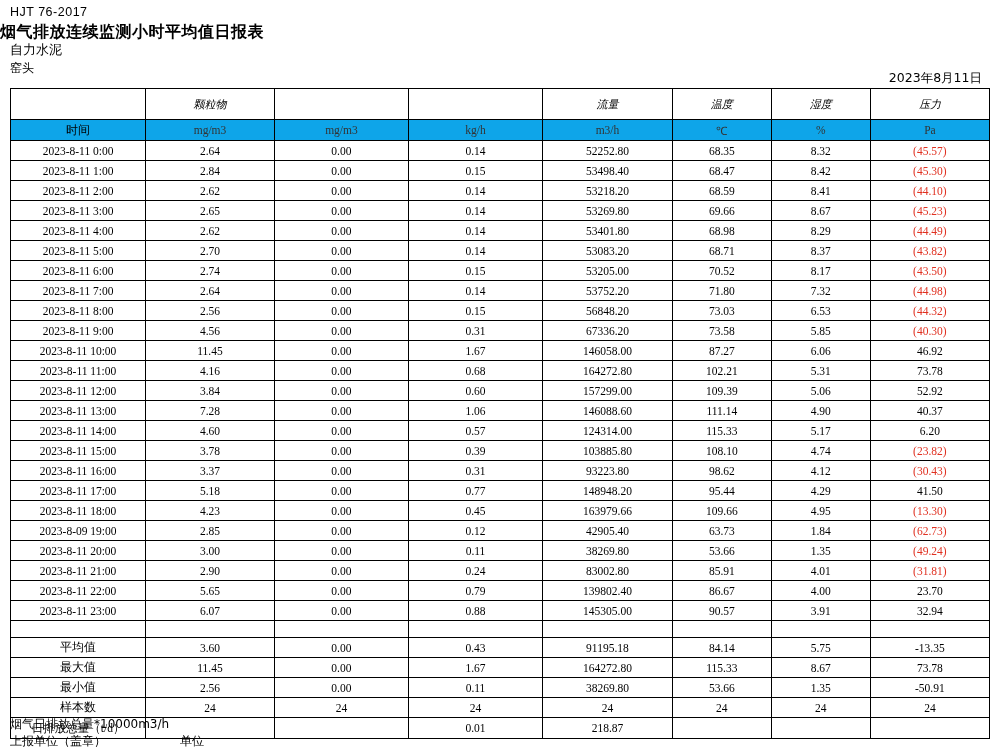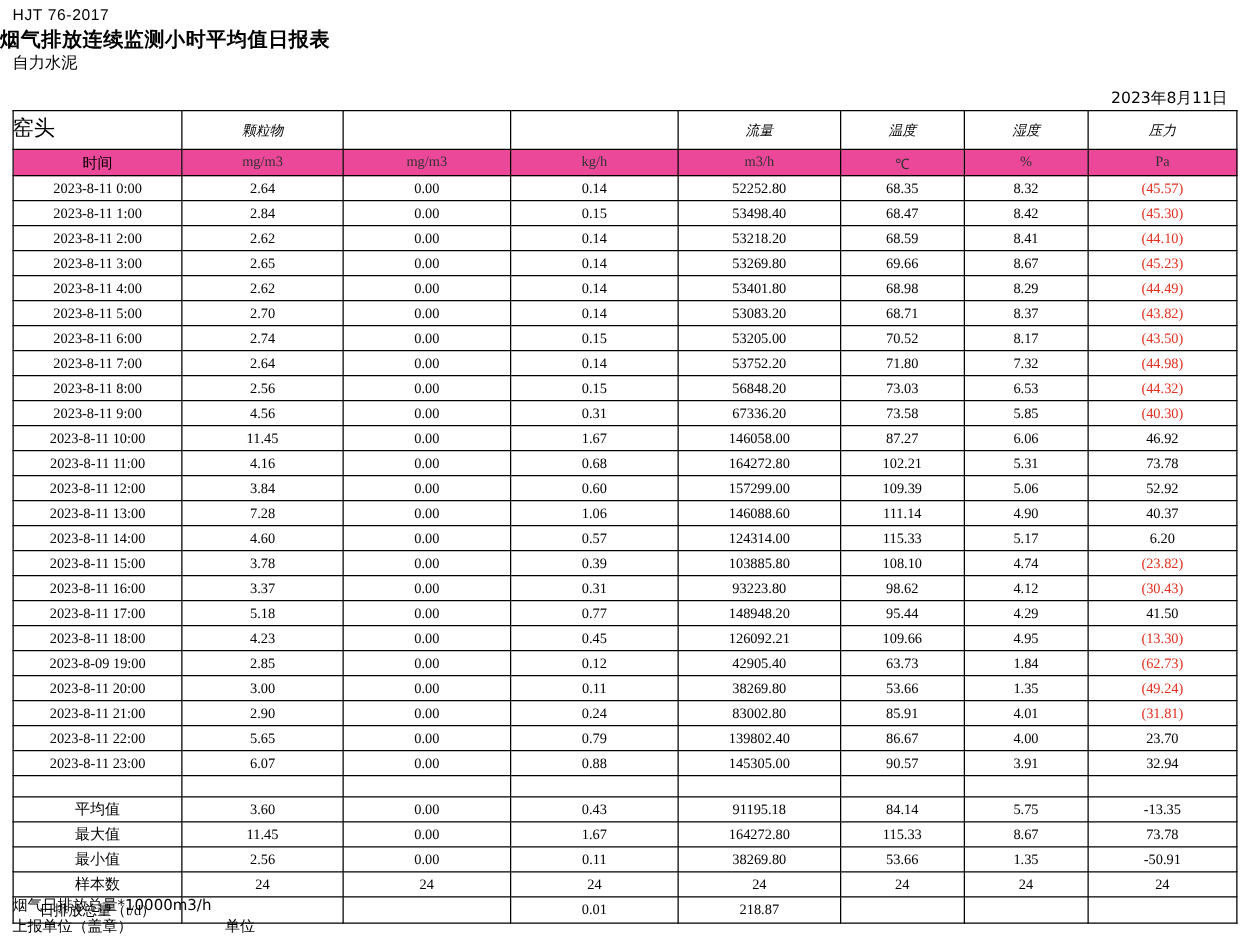--- a/index.html
+++ b/index.html
@@ -45,23 +45,22 @@
     position: absolute;
     left: 10px;
     top: 41px;
     font-size: 13px;
     font-family: "DejaVu Sans", sans-serif;
   }
   .facility {
     position: absolute;
     left: 10px;
     top: 60px;
-    font-size: 17px;
+    font-size: 12px;
     font-family: Liberation Mono, monospace;
-    margin-top: 31px;
   }
   .report-date {
     position: absolute;
     right: 18px;
     top: 70px;
     font-size: 12.5px;
     font-family: "DejaVu Sans", sans-serif;
   }
   table.data {
     position: absolute;
@@ -81,21 +80,21 @@
     height: 19px;
     font-family: "Liberation Serif", serif;
   }
   tr.head-row td {
     height: 30px;
     font-size: 11px;
     font-family: "DejaVu Sans", sans-serif;
     font-style: italic;
   }
   tr.unit-row td {
-    background: #ec4899;
+    background: #0ea5e9;
     height: 20px;
     font-size: 11.5px;
     color: #333333;
     font-family: "Liberation Serif", serif;
   }
   tr.unit-row td.time-cell {
     font-family: "DejaVu Sans", sans-serif;
     color: #000000;
     font-size: 12px;
   }
@@ -363,21 +362,21 @@
           <td>148948.20</td>
           <td>95.44</td>
           <td>4.29</td>
           <td>41.50</td>
         </tr>
         <tr>
           <td class="time-col">2023-8-11 18:00</td>
           <td>4.23</td>
           <td>0.00</td>
           <td>0.45</td>
-          <td>126092.21</td>
+          <td>163979.66</td>
           <td>109.66</td>
           <td>4.95</td>
           <td class="neg">(13.30)</td>
         </tr>
         <tr>
           <td class="time-col">2023-8-09 19:00</td>
           <td>2.85</td>
           <td>0.00</td>
           <td>0.12</td>
           <td>42905.40</td>

